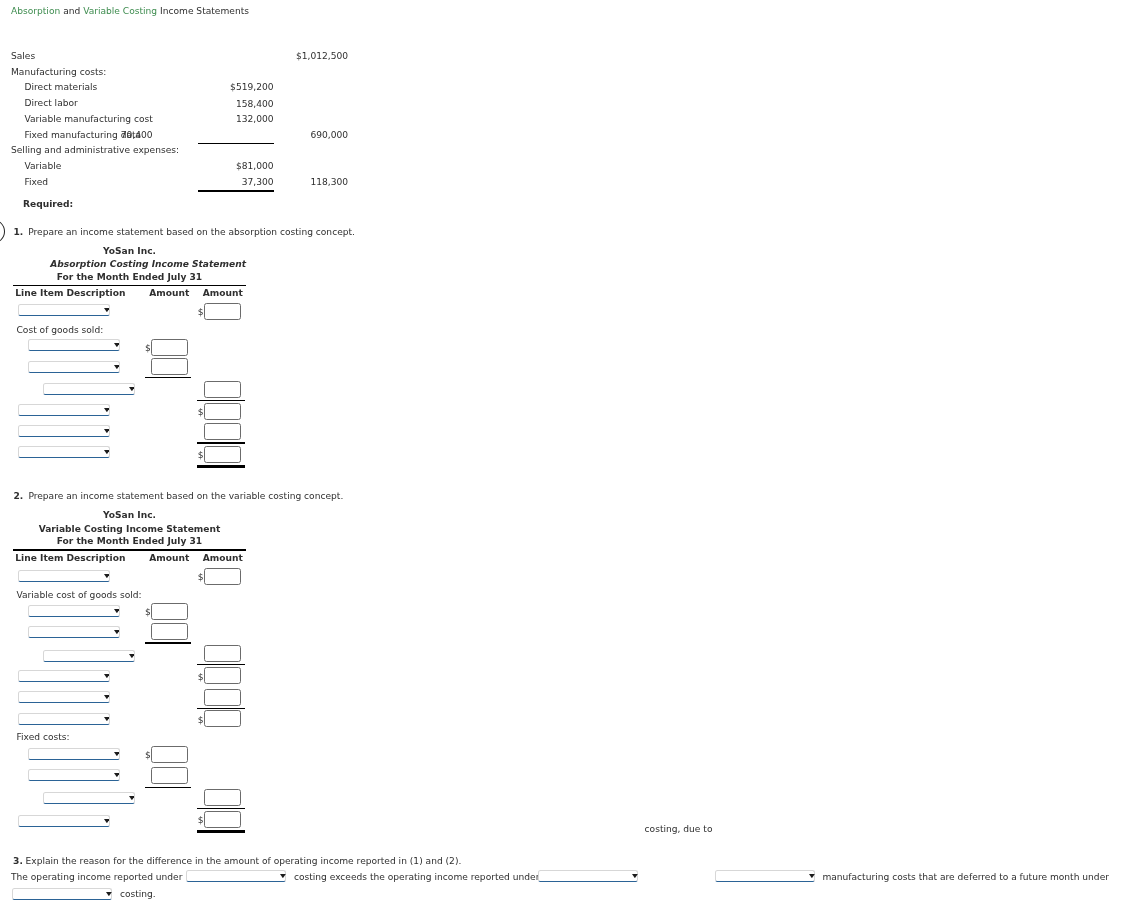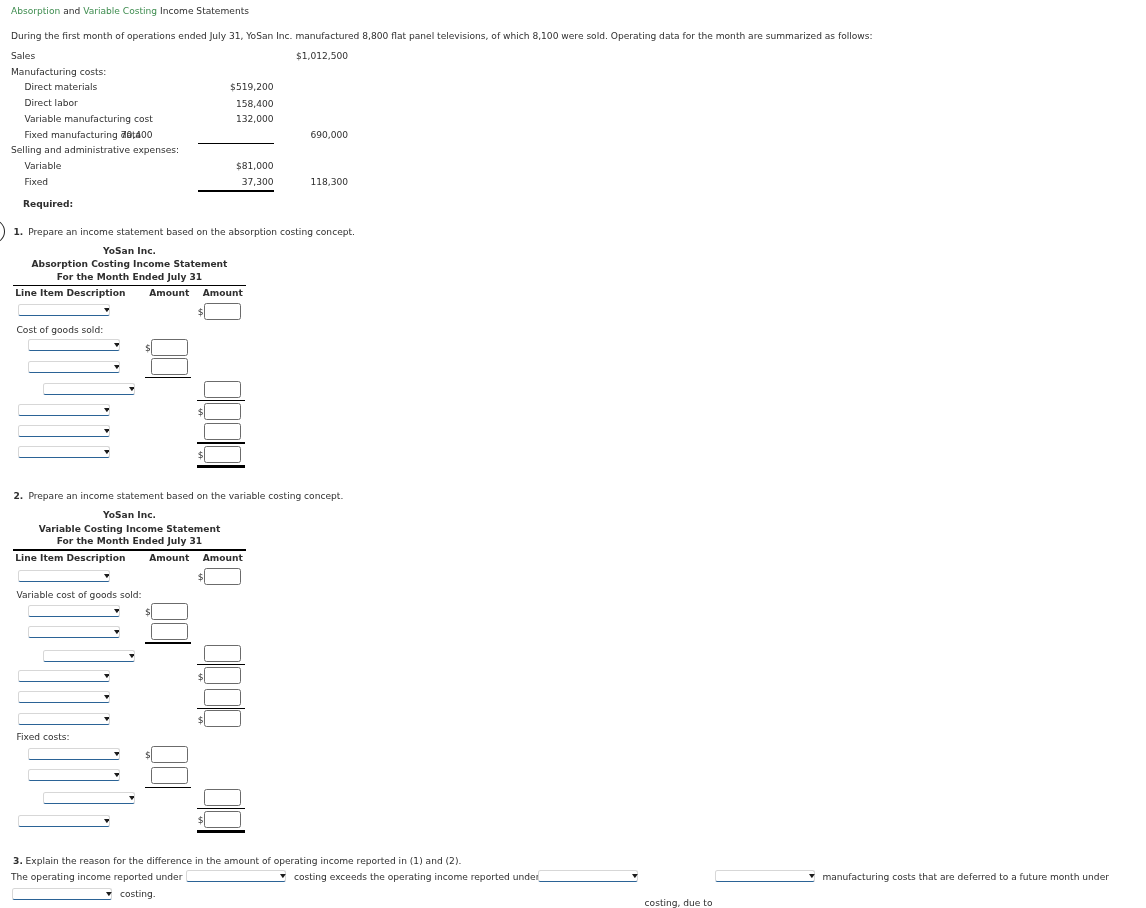--- a/index.html
+++ b/index.html
@@ -31,21 +31,20 @@
 </style>
 </head>
 <body>
 
 <div class="page">
 
   <div class="circ" style="left:-21.3px;top:218.6px;width:24.6px;height:23.6px;border-width:1.4px;"></div>
 
   <div class="abs" id="page-title" style="left:11px;top:7.2px;"><span class="green">Absorption</span><span> and </span><span class="green">Variable Costing</span><span> Income Statements</span></div>
 
-  <div class="abs" style="left:11px;top:31.6px;">During the first month of operations ended July 31, YoSan Inc. manufactured 8,800 flat panel televisions, of which 8,100 were sold. Operating data for the month are summarized as follows:</div>
 
   <div id="operating-data">
       <div class="abs" style="left:11px;top:52px;">Sales</div>
       <div class="abs" style="top:52px;left:0;width:348px;text-align:right;">$1,012,500</div>
       <div class="abs" style="left:11px;top:67.7px;">Manufacturing costs:</div>
       <div class="abs" style="left:24.5px;top:83.4px;">Direct materials</div>
       <div class="abs" style="top: 83.4px; left: 0px; width: 273.5px; text-align: right; white-space: pre;">$519,200</div>
       <div class="abs" style="left:24.5px;top:99.1px;">Direct labor</div>
       <div class="abs" style="top: 100px; left: 0px; width: 273.5px; text-align: right; white-space: pre;">158,400</div>
       <div class="abs" style="left:24.5px;top:114.8px;">Variable manufacturing cost</div>
@@ -64,21 +63,21 @@
     </div>
 
   <div class="abs bold" style="left:11px;top:200.4px;margin-left:12px;">Required:</div>
 
   <div id="q1">
       <div class="abs bold" style="left:13.4px;top:228.2px;">1.</div>
       <div class="abs" style="left:28.2px;top:228.2px;">Prepare an income statement based on the absorption costing concept.</div>
     </div>
   <div id="stmt1">
       <div class="abs bold" style="left:13px;top:246.5px;width:233px;text-align:center;">YoSan Inc.</div>
-      <div class="abs bold" style="left:13px;top:260.3px;width:233px;text-align:center;">Absorption Costing Income Statement</div>
+      <div class="abs bold" style="left:13px;top:260.3px;width:233px;text-align:right;font-style:italic;">Absorption Costing Income Statement</div>
       <div class="abs bold" style="left:13px;top:272.8px;width:233px;text-align:center;">For the Month Ended July 31</div>
       <div class="hrule" style="left:13px;top:285px;width:233px;"></div>
       <div class="abs bold" style="left:15.3px;top:289.4px;">Line Item Description</div>
       <div class="abs bold" style="left:0;top:289.4px;width:189.3px;text-align:right;">Amount</div>
       <div class="abs bold" style="left:0;top:289.4px;width:242.8px;text-align:right;">Amount</div>
       <div class="sel" style="left:18.3px;top:304.4px;width:91.5px;">
         <div class="arw">
           <svg viewBox="0 0 57 41" preserveAspectRatio="none">
             <path d="M0 0 L57 0 L28.5 41 Z" fill="#1c1c1c"></path>
           </svg>
@@ -274,21 +273,21 @@
         </div>
       </div>
       <div class="abs" style="left:293.9px;top:872.8px;">costing exceeds the operating income reported under</div>
       <div class="sel" style="left:537.7px;top:870.2px;width:100px;">
         <div class="arw">
           <svg viewBox="0 0 57 41" preserveAspectRatio="none">
             <path d="M0 0 L57 0 L28.5 41 Z" fill="#1c1c1c"></path>
           </svg>
         </div>
       </div>
-      <div class="abs" style="left:644.6px;top:899px;">costing, due to</div>
+      <div class="abs" style="left:644.6px;top:825px;">costing, due to</div>
       <div class="sel" style="left:715.1px;top:870.2px;width:100px;">
         <div class="arw">
           <svg viewBox="0 0 57 41" preserveAspectRatio="none">
             <path d="M0 0 L57 0 L28.5 41 Z" fill="#1c1c1c"></path>
           </svg>
         </div>
       </div>
       <div class="abs" style="left:822.4px;top:872.8px;">manufacturing costs that are deferred to a future month under</div>
       <div class="sel" style="left:12.2px;top:887.9px;width:100px;">
         <div class="arw">

